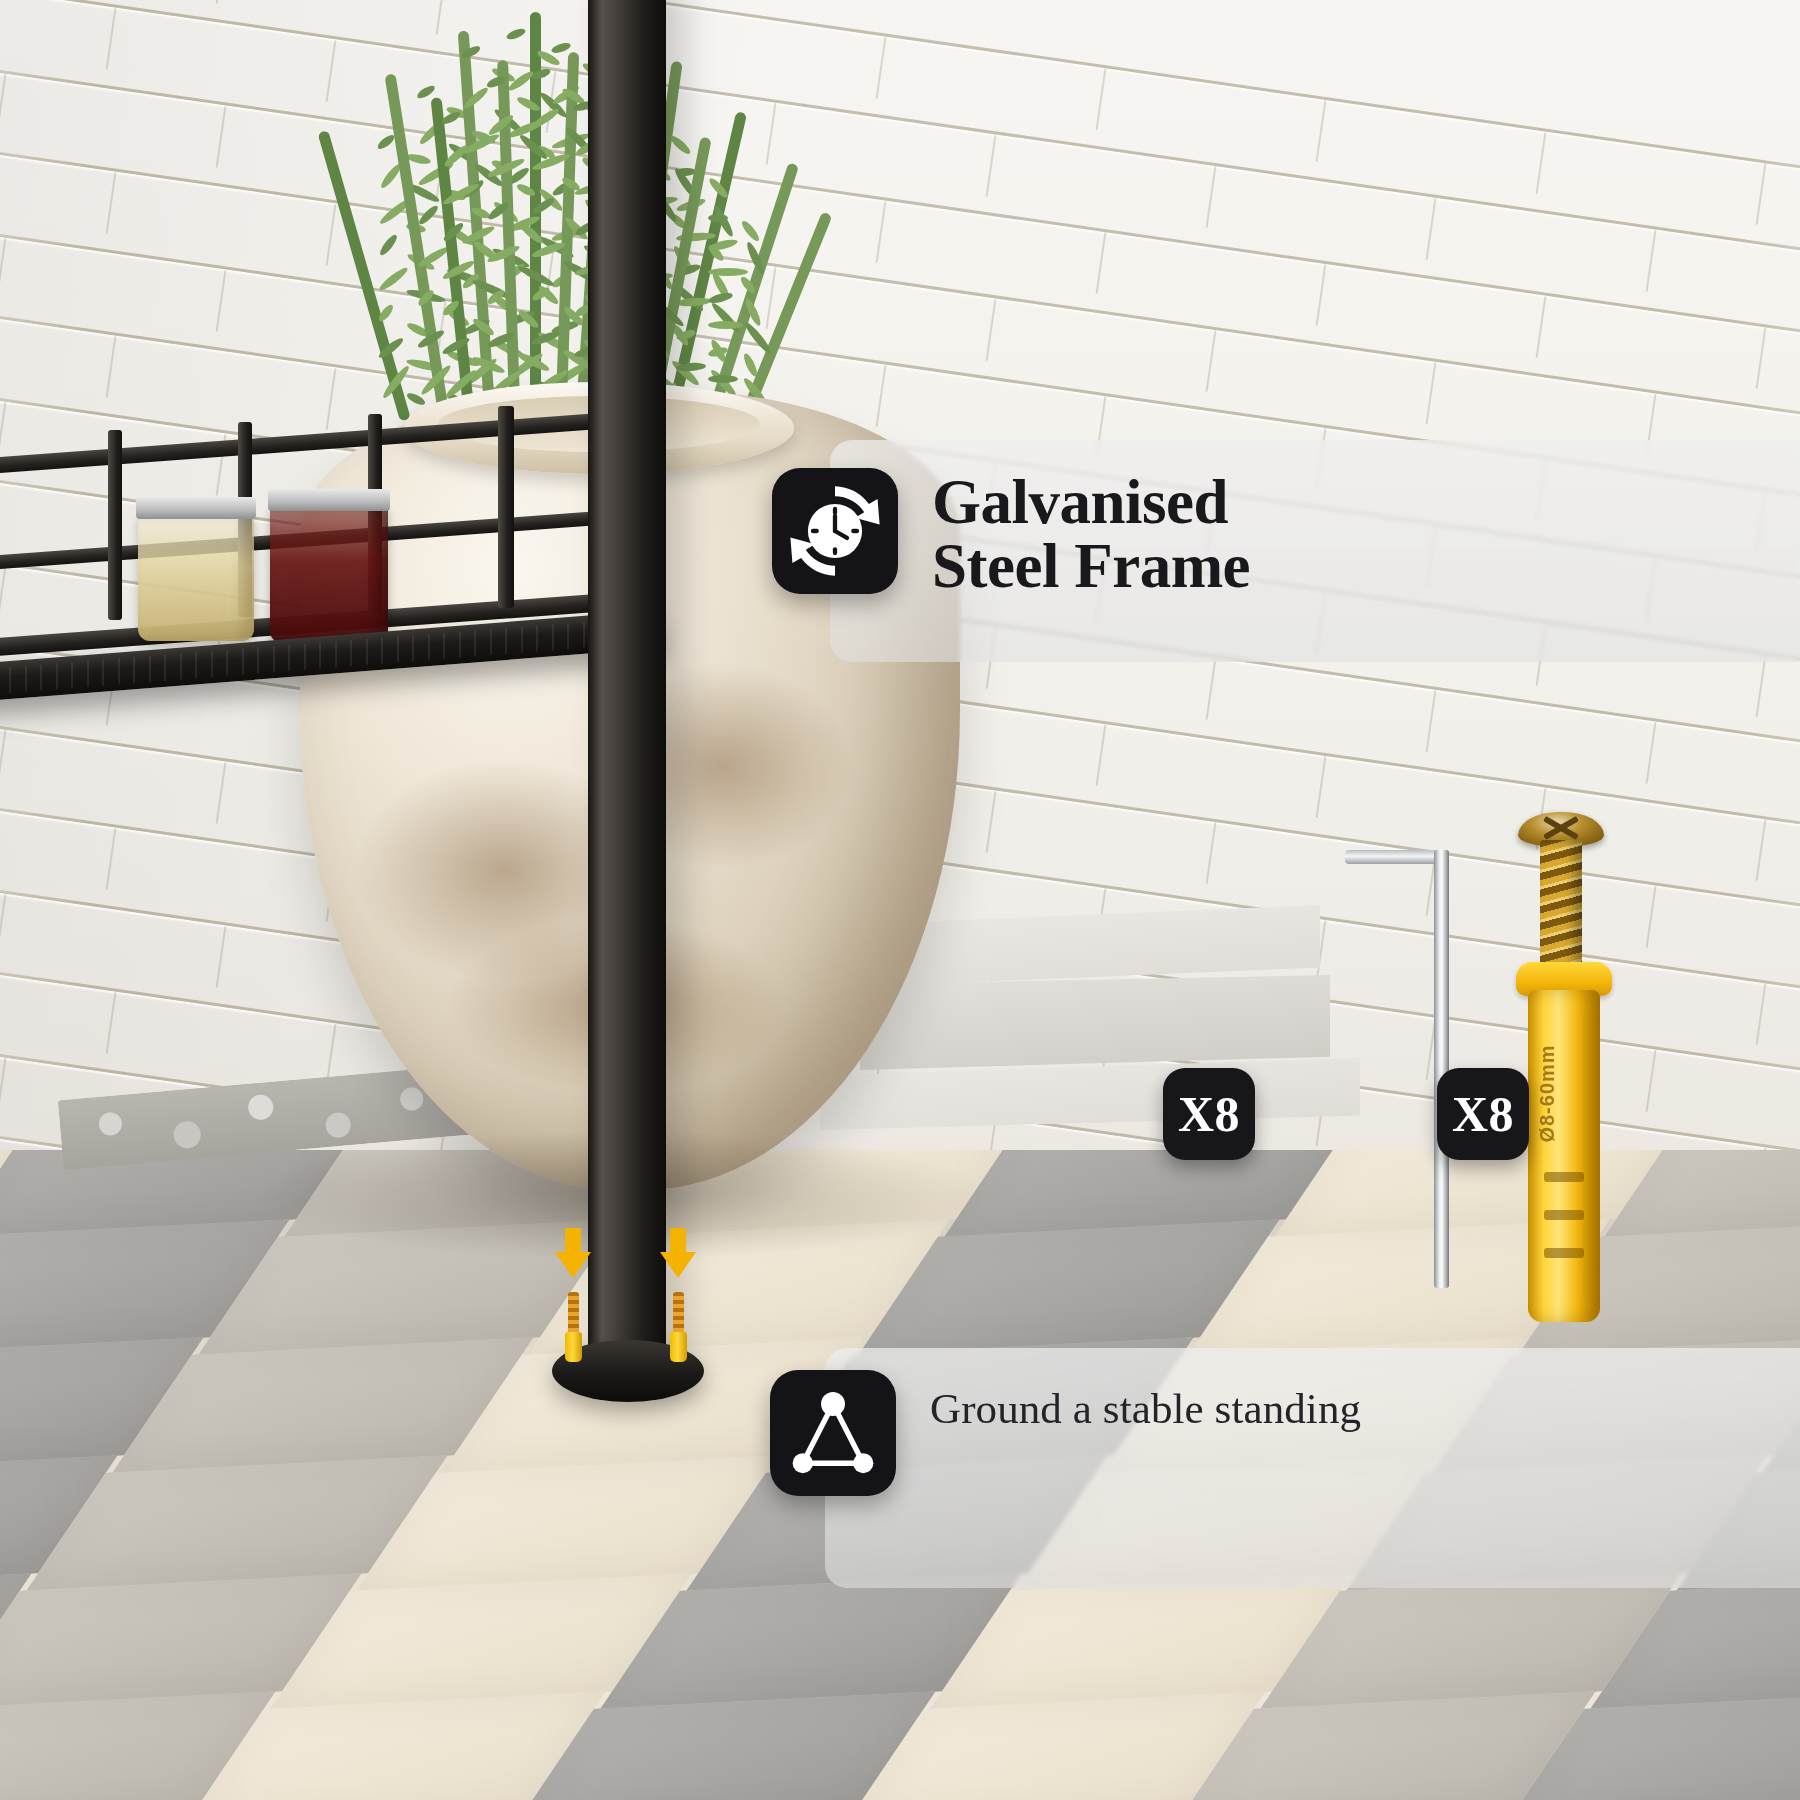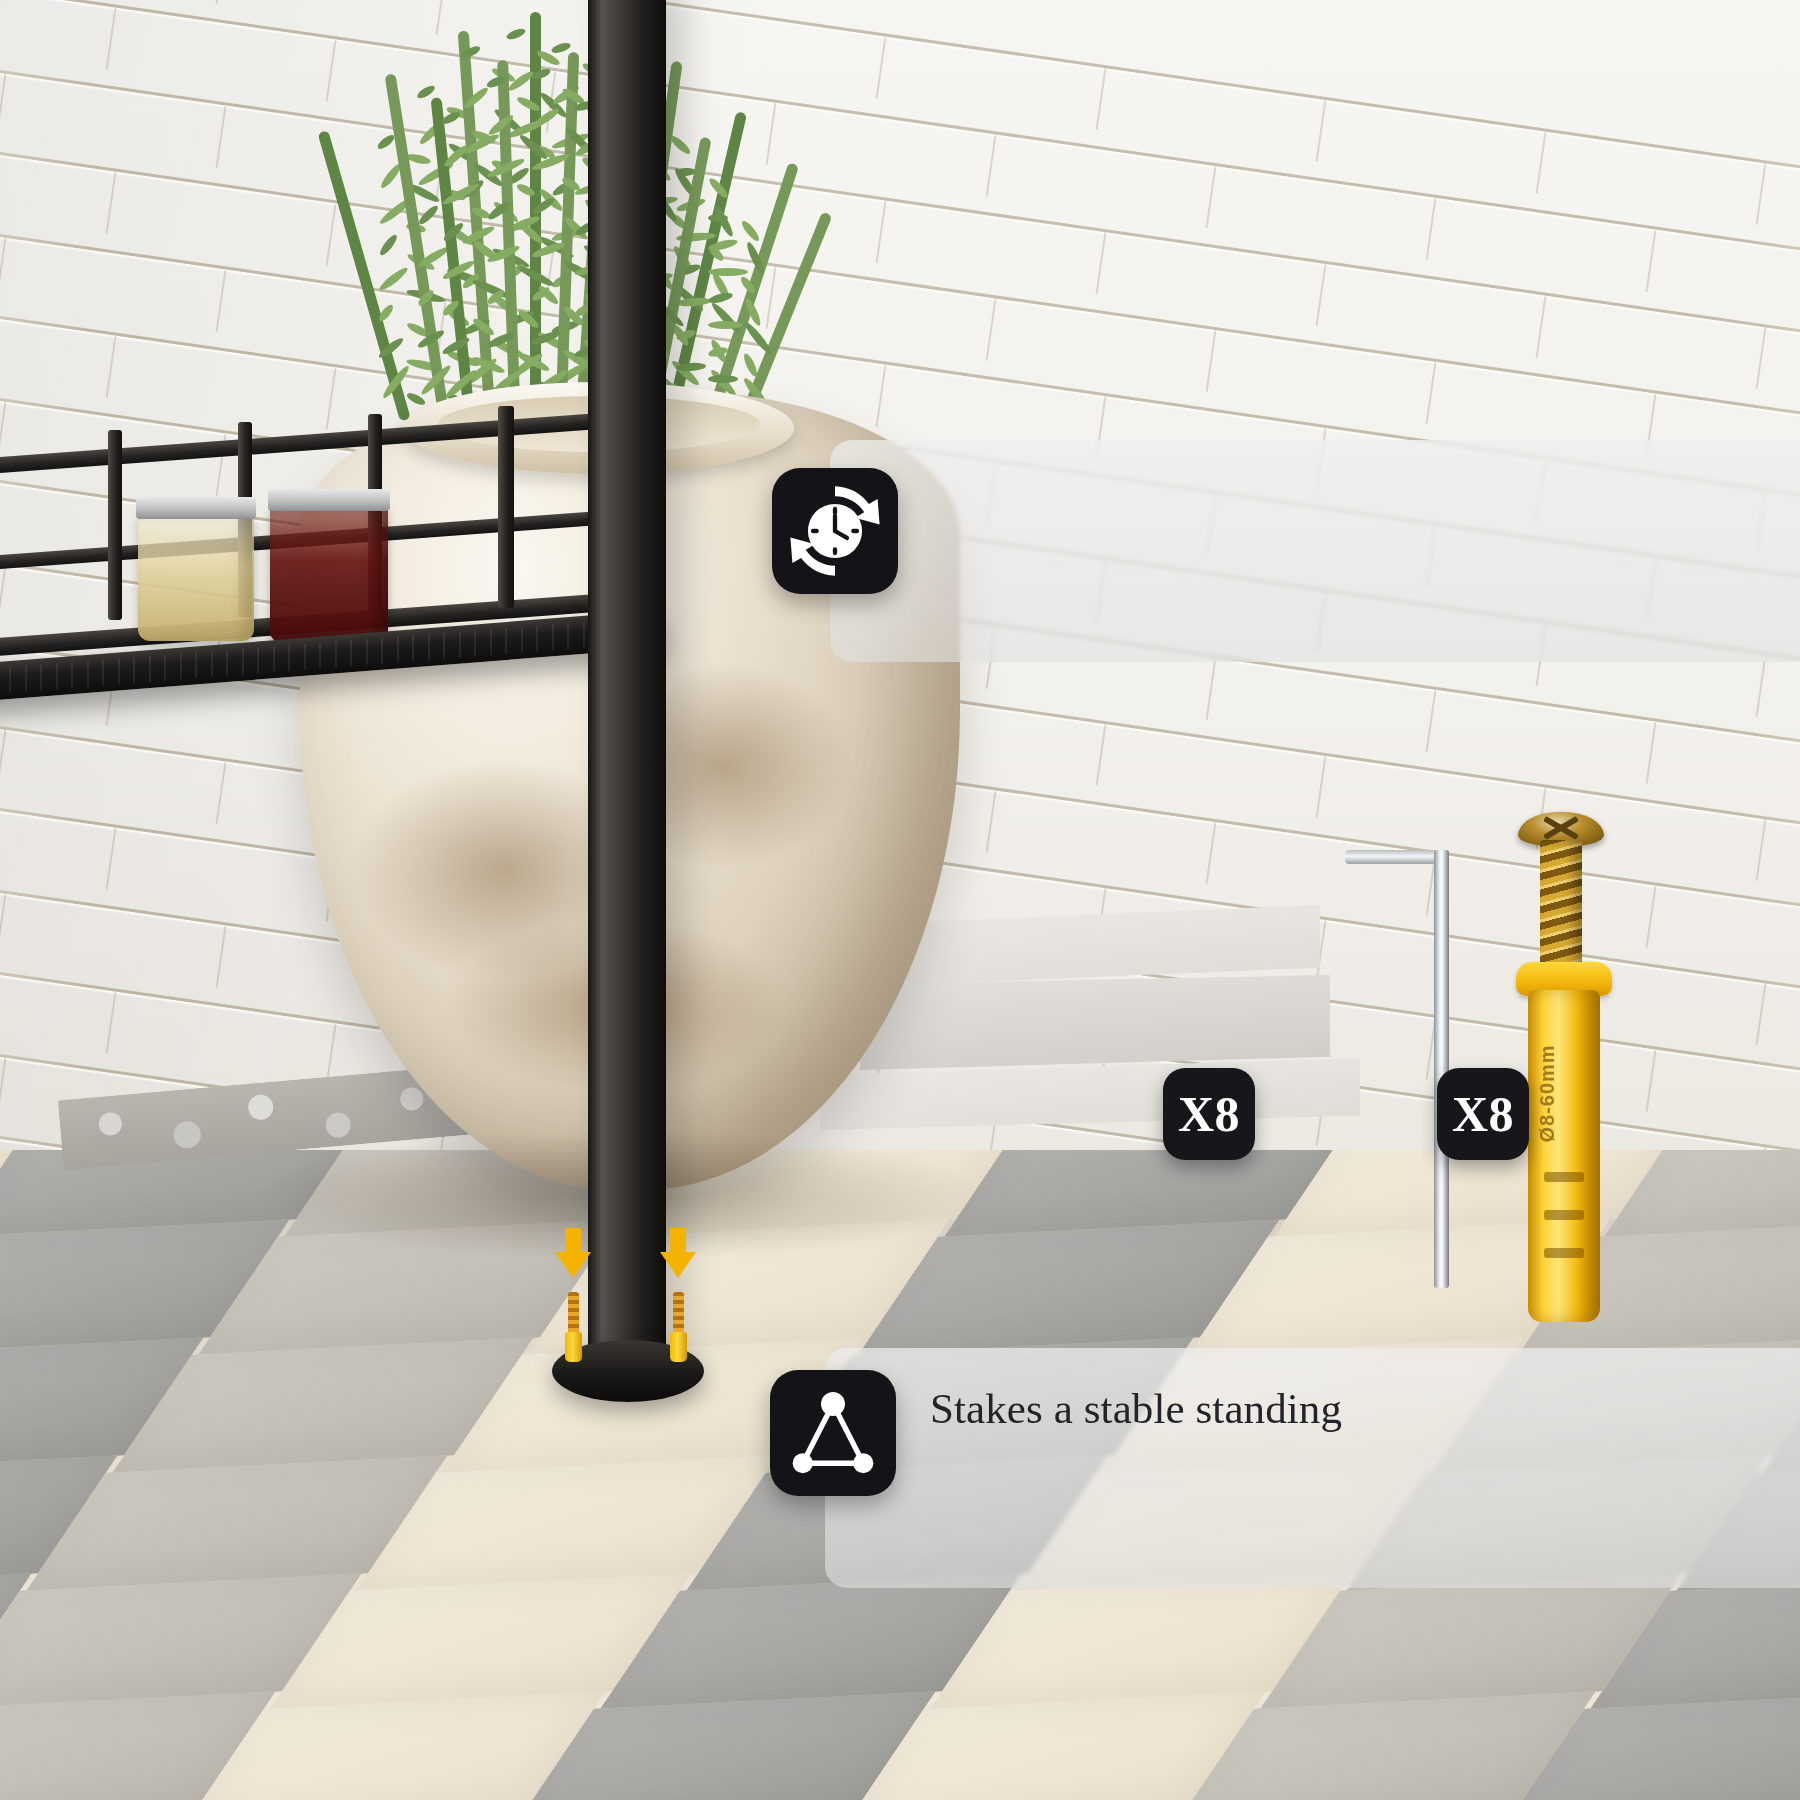--- a/index.html
+++ b/index.html
@@ -783,20 +783,22 @@
           <line x1="50" y1="50" x2="50" y2="38"></line>
           <line x1="50" y1="50" x2="59.5" y2="55.5"></line>
           <line x1="50" y1="32.5" x2="50" y2="35.5"></line>
           <line x1="50" y1="64.5" x2="50" y2="67.5"></line>
           <line x1="32.5" y1="50" x2="35.5" y2="50"></line>
           <line x1="64.5" y1="50" x2="67.5" y2="50"></line>
         </g>
       </svg>
     </div>
     <div class="feat-text">
+      <div class="feat-title">Galvanised
+Steel Frame</div>
     </div>
   </div>
 
   <div class="allen">
     <div class="horz"></div>
     <div class="vert"></div>
   </div>
 
   <div class="screwset">
     <div class="screw-head">
@@ -830,17 +832,17 @@
           <path d="M50 27 L74 74 L26 74 Z"></path>
         </g>
         <g fill="#ffffff">
           <circle cx="50" cy="27" r="9.5"></circle>
           <circle cx="74" cy="74" r="8"></circle>
           <circle cx="26" cy="74" r="8"></circle>
         </g>
       </svg>
     </div>
     <div class="feat-text">
-      <div class="feat-sub">Stakes a stable standing</div>
+      <div class="feat-sub">Ground a stable standing</div>
     </div>
   </div>
 
 </div>
 
 </body></html>

